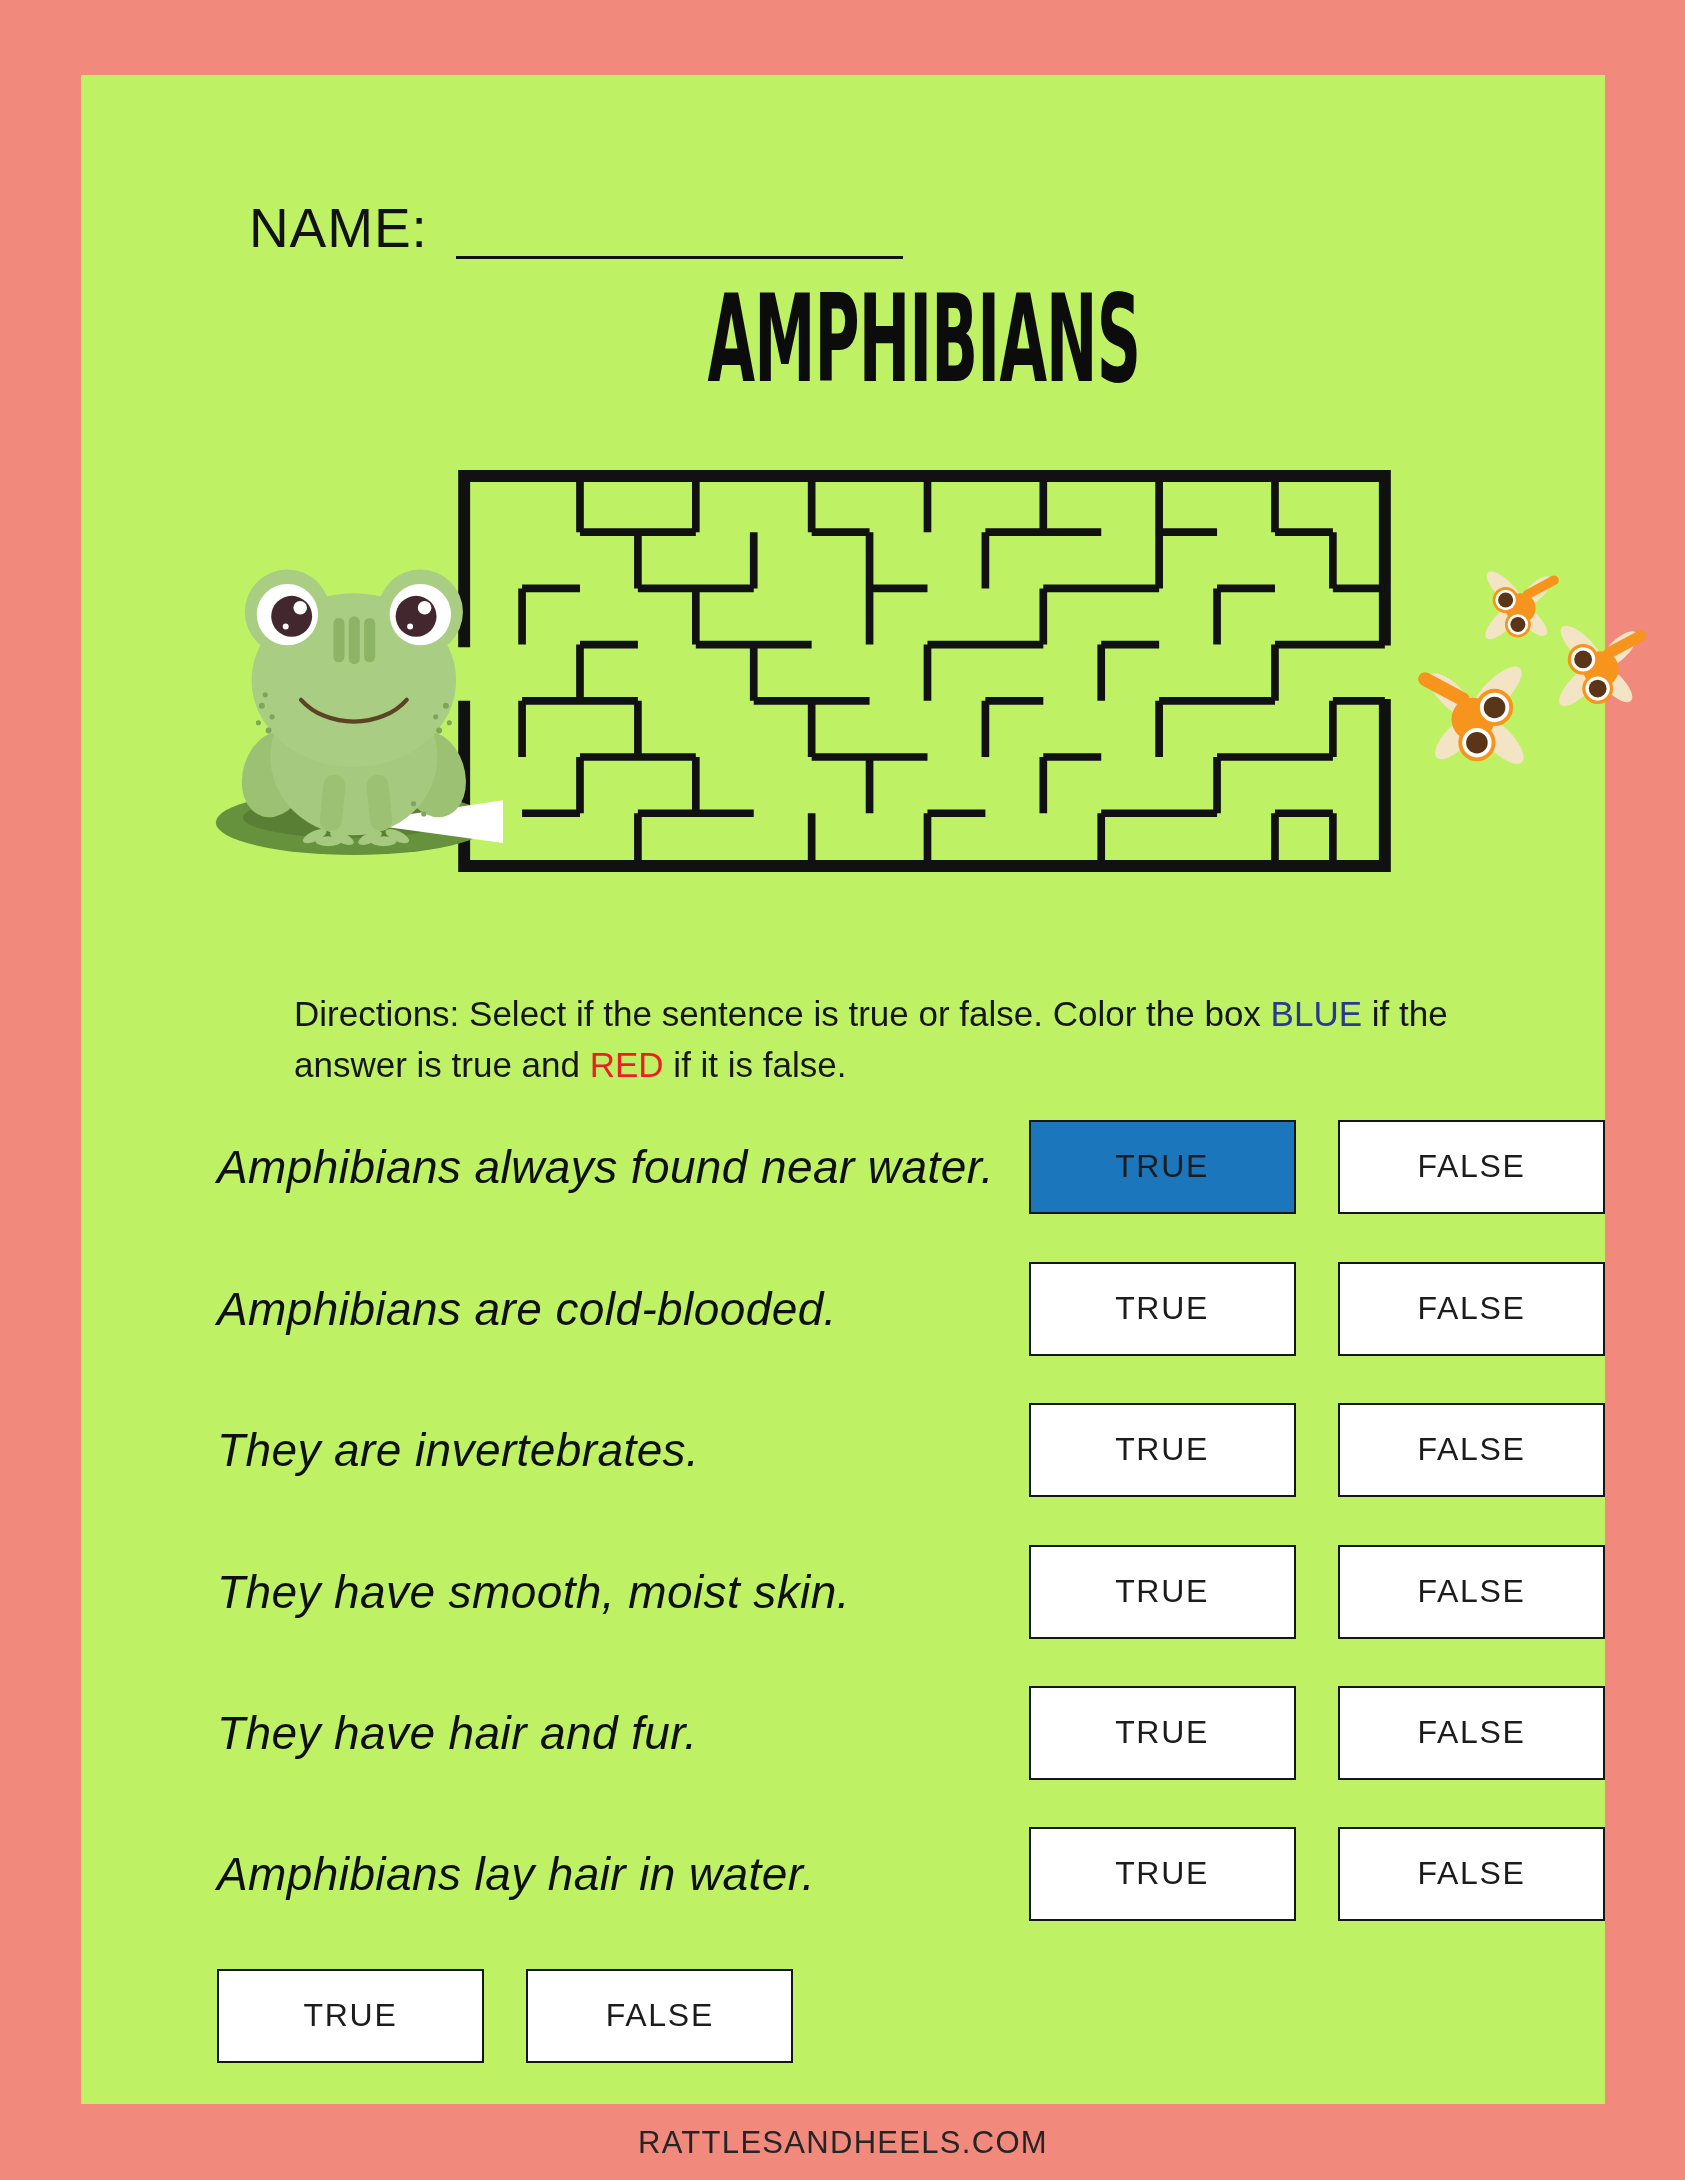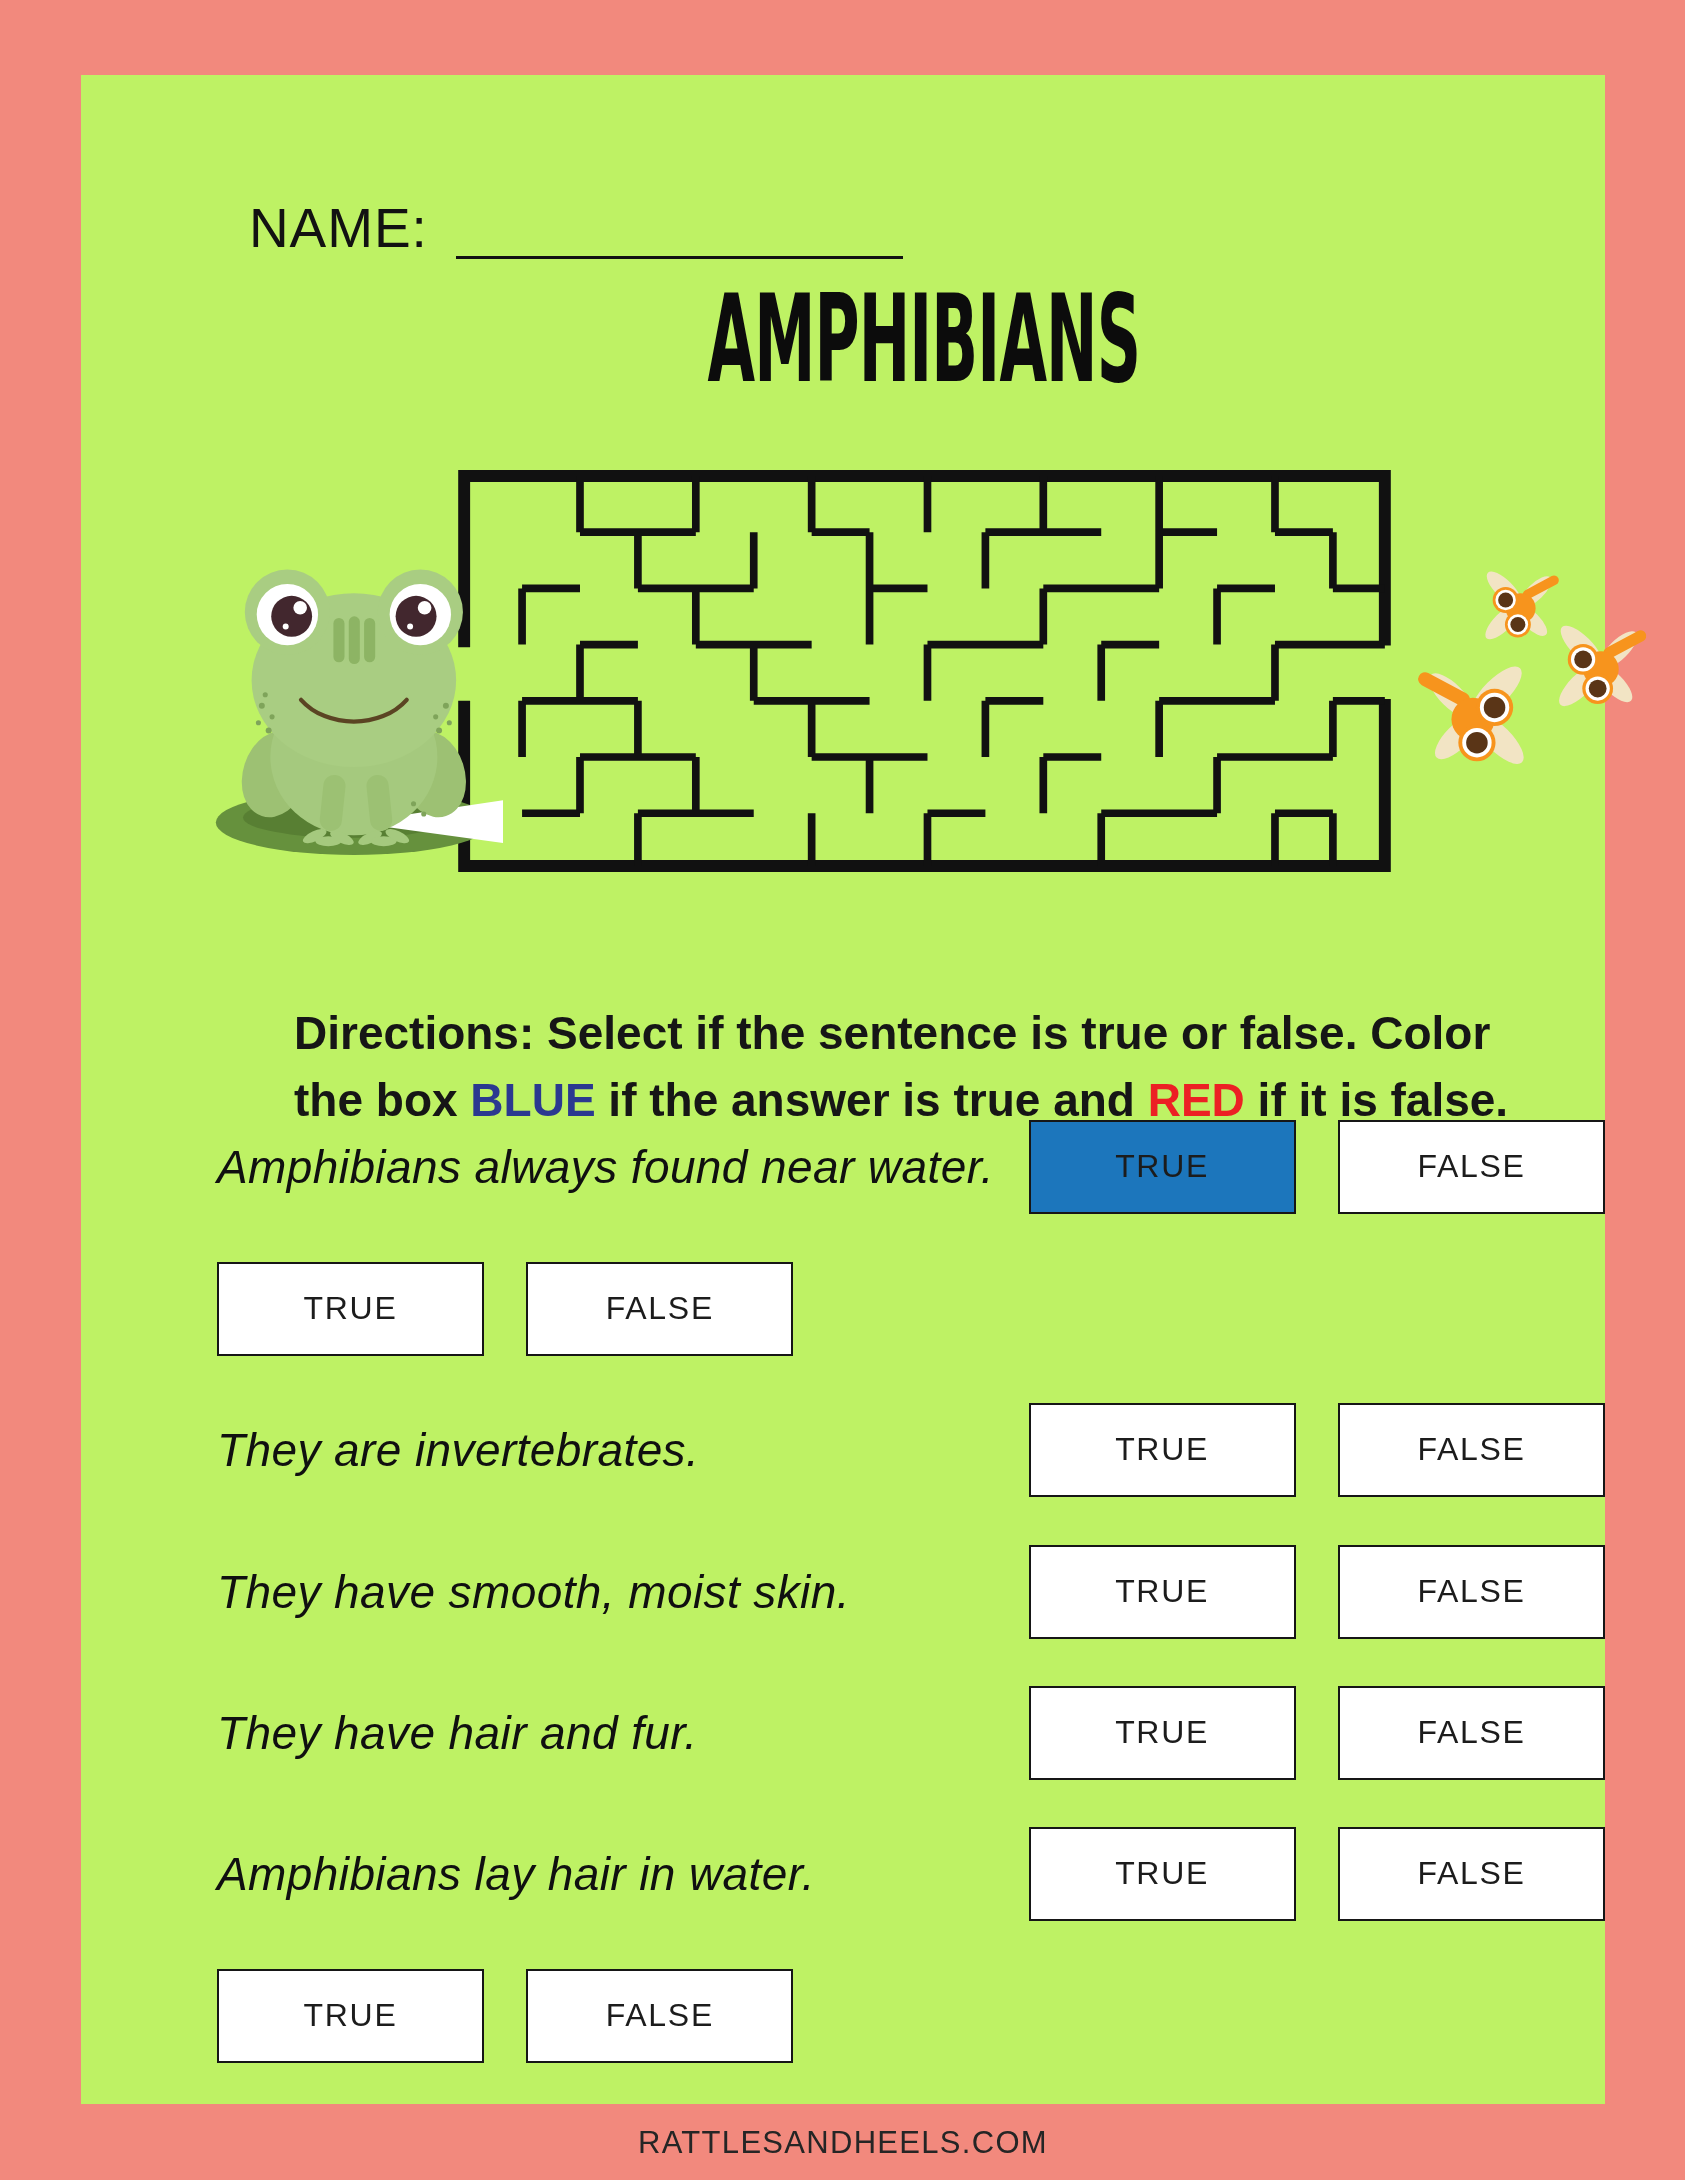--- a/index.html
+++ b/index.html
@@ -37,21 +37,21 @@
     transform:scaleX(0.48) scaleY(0.95);transform-origin:center top;
     letter-spacing:-1.7px;white-space:nowrap;
   }
   
   .maze-svg{position:absolute;left:377px;top:395px;}
   .frog-svg{position:absolute;left:128px;top:473px;}
   .dragonflies-svg{position:absolute;left:1325px;top:481px;}
   
   .directions{
     position:absolute;left:213px;top:879px;width:1261px;
-    font-size:46px;line-height:1.45;color:#161616;font-weight:bold;
+    font-size:35px;line-height:1.45;color:#161616;
   }
   .blue-word{color:var(--blue-text,#2B3990);}
   .red-word{color:var(--red-text,#EC2024);}
   
   .qrow{
     position:absolute;left:136px;width:1388px;height:95px;
     display:flex;align-items:center;justify-content:space-between;
   }
   .qtext{
     font-size:46px;font-style:italic;color:#101010;
@@ -192,20 +192,21 @@
     <p class="directions"><span>Directions: Select if the sentence is true or false. Color the box </span><span class="blue-word">BLUE</span><span> if the answer is true and </span><span class="red-word">RED</span><span> if it is false.</span></p>
 
     <div class="qrow" style="top:1044px">
       <div class="qtext">Amphibians always found near water.</div>
       <div class="tf">
         <div class="cell cell-true selected">TRUE</div>
         <div class="cell cell-false">FALSE</div>
       </div>
     </div>
     <div class="qrow" style="top:1186px">
+      <div class="qtext">Amphibians are cold-blooded.</div>
       <div class="tf">
         <div class="cell cell-true">TRUE</div>
         <div class="cell cell-false">FALSE</div>
       </div>
     </div>
     <div class="qrow" style="top:1327px">
       <div class="qtext">They are invertebrates.</div>
       <div class="tf">
         <div class="cell cell-true">TRUE</div>
         <div class="cell cell-false">FALSE</div>

